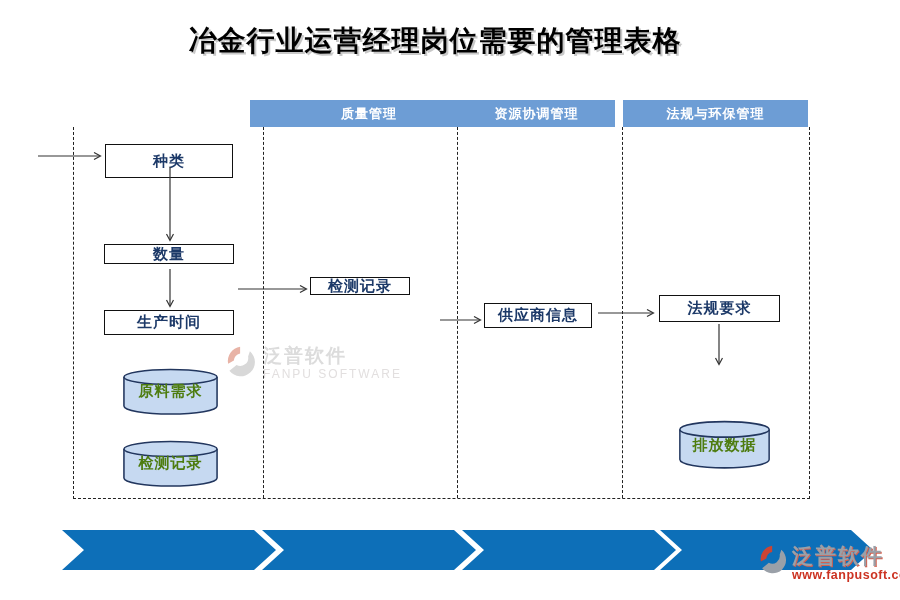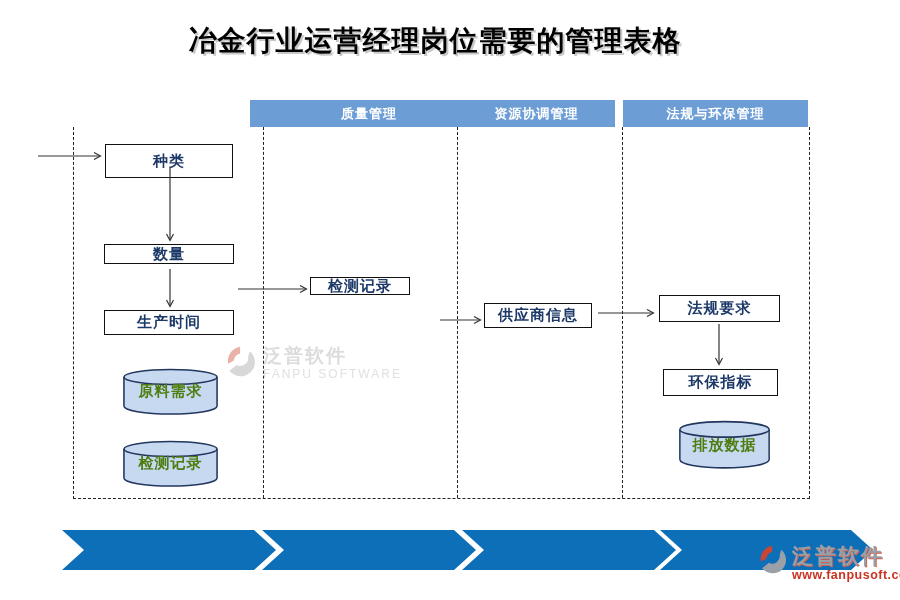--- a/index.html
+++ b/index.html
@@ -95,21 +95,20 @@
   <div class="lane-divider" style="left:263px;"></div>
   <div class="lane-divider" style="left:457px;"></div>
   <div class="lane-divider" style="left:622px;"></div>
 
   <div class="box" style="left:105px;top:144px;width:128px;height:34px;">种类</div>
   <div class="box" style="left:104px;top:244px;width:130px;height:20px;">数量</div>
   <div class="box" style="left:104px;top:310px;width:130px;height:25px;">生产时间</div>
   <div class="box" style="left:310px;top:277px;width:100px;height:18px;">检测记录</div>
   <div class="box" style="left:484px;top:303px;width:108px;height:25px;">供应商信息</div>
   <div class="box" style="left:659px;top:295px;width:121px;height:27px;">法规要求</div>
-  <div class="box" style="left:663px;top:369px;width:115px;height:27px;">环保指标</div>
 
   <div class="cyl" style="left:122px;top:368px;width:97px;height:48px;">
     <svg viewBox="0 0 100 48" preserveAspectRatio="none">
       <path d="M2,9 L2,38 C2,42.5 23,46 50,46 C77,46 98,42.5 98,38 L98,9" fill="#c6d9f1" stroke="#22365e" stroke-width="1.6"></path>
       <ellipse cx="50" cy="9" rx="48" ry="7.5" fill="#c6d9f1" stroke="#22365e" stroke-width="1.6"></ellipse>
     </svg>
     <div class="cyl-label">原料需求</div>
   </div>
   <div class="cyl" style="left:122px;top:440px;width:97px;height:48px;">
     <svg viewBox="0 0 100 48" preserveAspectRatio="none">

